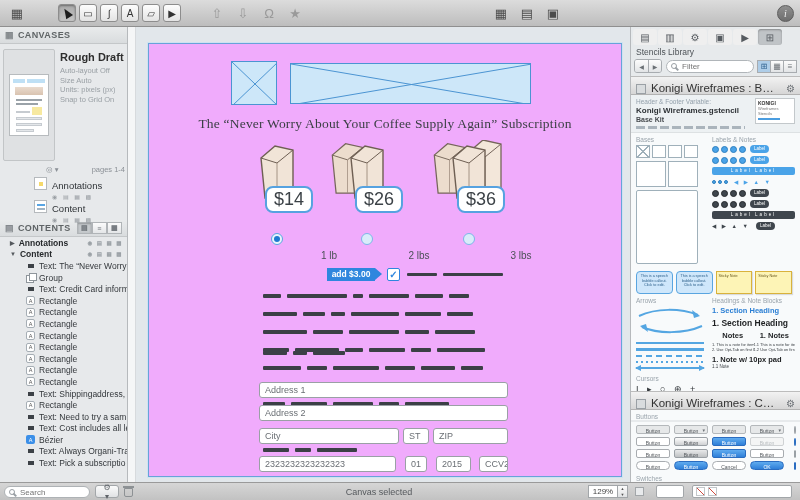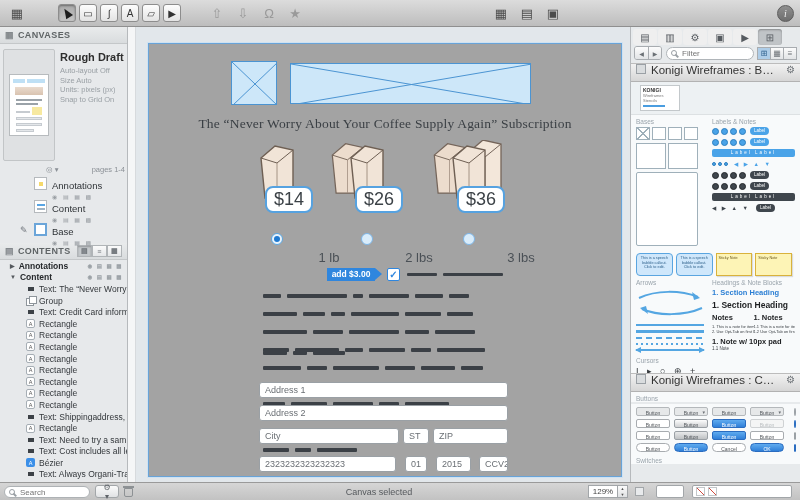--- a/index.html
+++ b/index.html
@@ -73,41 +73,41 @@
   .it-rect .ci{border:1px solid #a6aeb5;background:#fff;border-radius:2px;}
   .it-rect .ci::after{content:"A";font-size:5.5px;color:#555;}
   .it-bezier .ci{background:#3b8fe8;border-radius:2px;}
   .it-bezier .ci::after{content:"A";font-size:5.5px;color:#fff;}
   .it-group .ci::before{content:"";position:absolute;left:0;top:2px;width:6px;height:6px;border:1px solid #8e959b;background:#fff;}
   .it-group .ci::after{content:"";position:absolute;left:3px;top:0;width:6px;height:6px;border:1px solid #8e959b;background:#fff;}
 
   
   #canvas{position:absolute;left:128px;top:27px;right:170px;bottom:18px;background:#e2e7eb;}
   #canvas .ruler{position:absolute;left:0;top:0;bottom:0;width:8px;background:#f5f6f7;border-right:1px solid #d7dadd;}
-  #page{position:absolute;left:20px;top:16px;width:474px;height:434px;background:#a3a3a3;
+  #page{position:absolute;left:20px;top:16px;width:474px;height:434px;background:#f0abfc;
     border:1px solid #68a3d8;box-shadow:0 0 0 1px #cfe2f2;}
   .imgph{position:absolute;background:#cde7f9;border:1px solid #4b94d2;overflow:hidden;}
   .imgph svg{display:block;}
   #wf-title{position:absolute;left:0;top:72px;width:100%;text-align:center;
     font-family:"Liberation Serif",serif;font-size:13.5px;color:#3a3f44;letter-spacing:.2px;}
   .opt{position:absolute;top:96px;width:104px;height:128px;text-align:center;}
   .opt:nth-of-type(1){left:76px;}
   .opt:nth-of-type(2){left:166px;}
   .opt:nth-of-type(3){left:268px;}
   .opt svg.bags{position:absolute;left:2px;top:0;}
   .bags-1 .b2,.bags-1 .b3,.bags-2 .b3{display:none;}
   .tag{position:absolute;top:46px;left:50%;transform:translateX(-50%);margin-left:12px;
     background:#fff;border:2px solid #56a2e0;border-radius:8px;padding:1px 7px;
     font-size:18px;color:#3c4247;font-family:"Liberation Sans",sans-serif;z-index:2;}
   .radio{position:absolute;top:93px;left:50%;margin-left:-6px;width:12px;height:12px;border-radius:50%;
     background:#d9ecfa;border:1.5px solid #7db6e8;}
   .opt.on .radio{background:#eaf4fc;border-color:#5aa5e0;}
   .opt.on .radio::after{content:"";position:absolute;left:2px;top:2px;width:6px;height:6px;
     border-radius:50%;background:#1f79d0;}
-  .opt-label{position:absolute;top:110px;width:100%;font-size:13px;color:#4a5056;}
+  .opt-label{position:absolute;top:110px;width:100%;font-size:10px;color:#4a5056;}
   #add-row{position:absolute;left:0;top:224px;width:100%;height:16px;}
   #add-tag{position:absolute;left:178px;top:0;width:48px;height:13px;background:#2f86de;color:#fff;
     font-size:8.5px;font-weight:bold;line-height:13px;text-align:center;}
   #add-tag::after{content:"";position:absolute;right:-7px;top:0;width:0;height:0;
     border-top:6.5px solid transparent;border-bottom:6.5px solid transparent;border-left:7px solid #2f86de;}
   #add-check{position:absolute;left:238px;top:0;width:13px;height:13px;border:1.5px solid #2f86de;
     border-radius:2px;background:#fff;color:#2f86de;font-size:10px;font-weight:bold;line-height:11px;text-align:center;}
   .dash{position:absolute;height:3px;background:#3b4046;border-radius:1px;top:5px;}
   .gr{position:absolute;left:114px;width:238px;}
   .gr i{display:inline-block;height:3.5px;background:#3b4046;border-radius:1px;margin:0 6px 3px 0;vertical-align:top;}
@@ -139,21 +139,21 @@
   .mag{width:6px;height:6px;border:1.5px solid #9aa0a5;border-radius:50%;position:relative;flex:none;margin-right:3px;}
   .mag::after{content:"";position:absolute;width:4px;height:1.5px;background:#9aa0a5;
     transform:rotate(45deg);right:-3px;bottom:-1px;}
   #filter-pill input{border:none;outline:none;background:transparent;width:100%;font-size:8px;color:#555;}
   .vt3{display:flex;flex:none;}
   .vt3 b{width:14px;height:13px;border:1px solid #a8acb0;margin-left:-1px;font-weight:normal;
     background:linear-gradient(#fcfcfc,#e2e4e6);font-size:8px;color:#6b7075;
     display:flex;align-items:center;justify-content:center;}
   .vt3 b.sel{background:#aecde8;color:#2d5f8d;}
   .grp-h{height:19px;background:linear-gradient(#f2f2f2,#d6d6d6);border-top:1px solid #bcbcbc;
-    border-bottom:1px solid #b2b2b2;display:flex;align-items:flex-start;padding:0 5px;}
+    border-bottom:1px solid #b2b2b2;display:flex;align-items:flex-end;padding:0 5px;}
   .grp-h .gi{width:10px;height:10px;border:1px solid #9aa0a5;background:#d9dcde;margin-right:5px;flex:none;}
   .grp-h .gt{font-size:11.5px;color:#333;white-space:nowrap;overflow:hidden;flex:1;}
   .grp-h .gear{font-size:10px;color:#6b7075;flex:none;}
   #g1-info{background:#edf1f3;padding:3px 5px;display:flex;border-bottom:1px solid #dde1e3;}
   #g1-meta{flex:1;min-width:0;}
   .var-lb{font-size:6.5px;color:#93a0ab;}
   .file-nm{font-size:8px;font-weight:bold;color:#2f3337;margin-top:1px;white-space:nowrap;}
   .kit-nm{font-size:7px;font-weight:bold;color:#45494d;margin-top:1px;}
   .meta-greek{margin-top:3px;height:3px;width:95%;
     background:repeating-linear-gradient(90deg,#aab4bc 0 9px,transparent 9px 12px);}
@@ -195,21 +195,21 @@
   .lnrow.dashed{background:repeating-linear-gradient(90deg,#54a6e2 0 6px,transparent 6px 10px);}
   .lnrow.dotted{background:repeating-linear-gradient(90deg,#54a6e2 0 2px,transparent 2px 5px);}
   .lnrow.dbl{position:relative;}
   .lnrow.dbl::before,.lnrow.dbl::after{content:"";position:absolute;top:-2.5px;width:0;height:0;
     border-top:3.5px solid transparent;border-bottom:3.5px solid transparent;}
   .lnrow.dbl::before{left:-1px;border-right:6px solid #54a6e2;}
   .lnrow.dbl::after{right:-1px;border-left:6px solid #54a6e2;}
   .h-blue{font-size:7.5px;font-weight:bold;color:#2b7fd4;margin-bottom:3px;}
   .h-black{font-size:8.5px;font-weight:bold;color:#1d1f21;margin-bottom:3px;}
   #notes-cols{display:flex;}
-  .ncol{flex:1;min-width:0;}
+  .ncol{flex:1;min-width:0;text-align:center;}
   .n-h{font-size:7.5px;font-weight:bold;color:#1d1f21;margin-bottom:2px;}
   .n-it{font-size:4px;color:#3c4146;line-height:5px;white-space:nowrap;overflow:hidden;}
   .note-pad{font-size:7.5px;font-weight:bold;color:#1d1f21;margin-top:3px;}
   .note-sub{font-size:4.5px;color:#3c4146;}
   .cursor-row{font-size:9px;color:#34383c;letter-spacing:3px;margin-top:2px;}
   #btn-grid{display:grid;grid-template-columns:34px 34px 34px 34px 14px;gap:3px 4px;padding:3px 5px;}
   .sbtn{height:9px;font-size:5px;line-height:8px;text-align:center;border-radius:2px;color:#50555a;
     overflow:hidden;position:relative;}
   .g-mini{background:#e6e8e9;border:1px solid #b4b8bb;}
   .g-white{background:#fff;border:1px solid #a8acb0;}
@@ -352,27 +352,20 @@
       <span class="lth"></span>
       <span class="lcol">
         <span class="lname">Annotations</span>
         <div class="lstrip">◉ ▤ ▦ ▩</div>
       </span>
     </div>
       <div class="lrow th-con">
       <span class="lth"></span>
       <span class="lcol">
         <span class="lname">Content</span>
-        <div class="lstrip">◉ ▤ ▦ ▩</div>
-      </span>
-    </div>
-      <div class="lrow th-base base">
-      <span class="lth"></span>
-      <span class="lcol">
-        <span class="lname">Base</span>
         <div class="lstrip">◉ ▤ ▦ ▩</div>
       </span>
     </div>
     </div>
   <div class="panel-h" id="contents-h">
     <span class="ph-ico">▤</span>
     <span>CONTENTS</span>
     <span class="vt">
       <b class="vtb sel">▤</b>
       <b class="vtb">≡</b>
@@ -607,20 +600,21 @@
       <button class="itab" style="border:none">
         <span>▣</span>
       </button>
       <button class="itab" style="border:none">
         <span>▶</span>
       </button>
       <button class="itab active" style="border:none">
         <span>⊞</span>
       </button>
     </div>
+  <div id="stl-title">Stencils Library</div>
   <div id="filter-row">
     <span class="seg">
       <b>◀</b>
       <b>▶</b>
     </span>
     <span id="filter-pill">
       <span class="mag"></span>
       <input placeholder="Filter" style="">
     </span>
     <span class="vt3">
@@ -629,20 +623,26 @@
       <b>≡</b>
     </span>
   </div>
 
   <div class="grp-h">
     <span class="gi"></span>
     <span class="gt">Konigi Wireframes : B…</span>
     <span class="gear">⚙</span>
   </div>
   <div id="g1-info">
+    <div id="g1-meta">
+      <div class="var-lb">Header &amp; Footer Variable:</div>
+      <div class="file-nm">Konigi Wireframes.gstencil</div>
+      <div class="kit-nm">Base Kit</div>
+      <div class="meta-greek"></div>
+    </div>
     <div id="g1-thumb">
       <div class="tt">KONIGI</div>
       <div class="ts">Wireframes Stencils</div>
       <div class="tl"></div>
     </div>
   </div>
 
   <div id="stencil1">
     <div id="s1-cols">
       <div id="s1-left">

